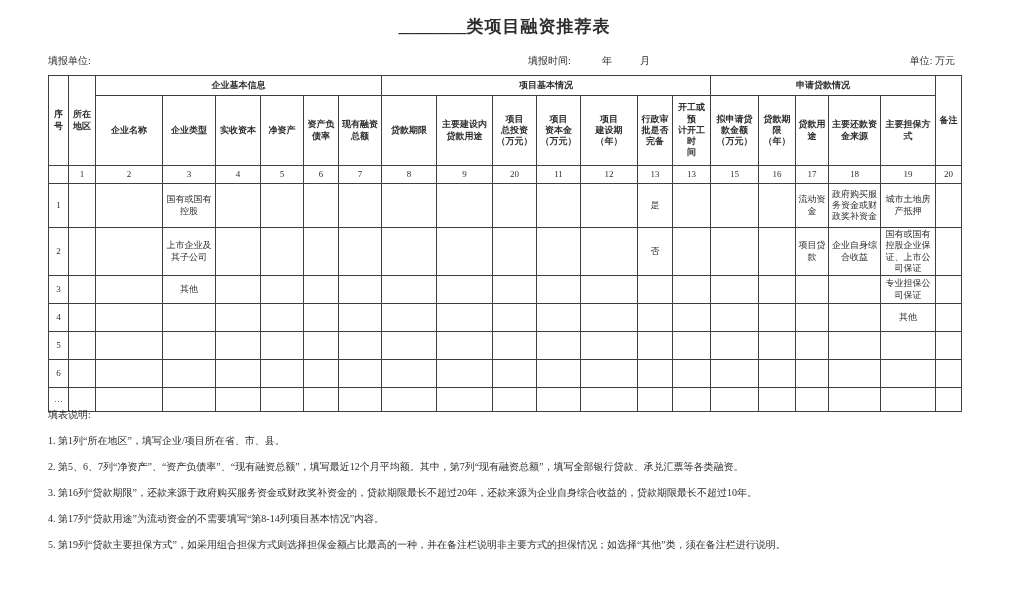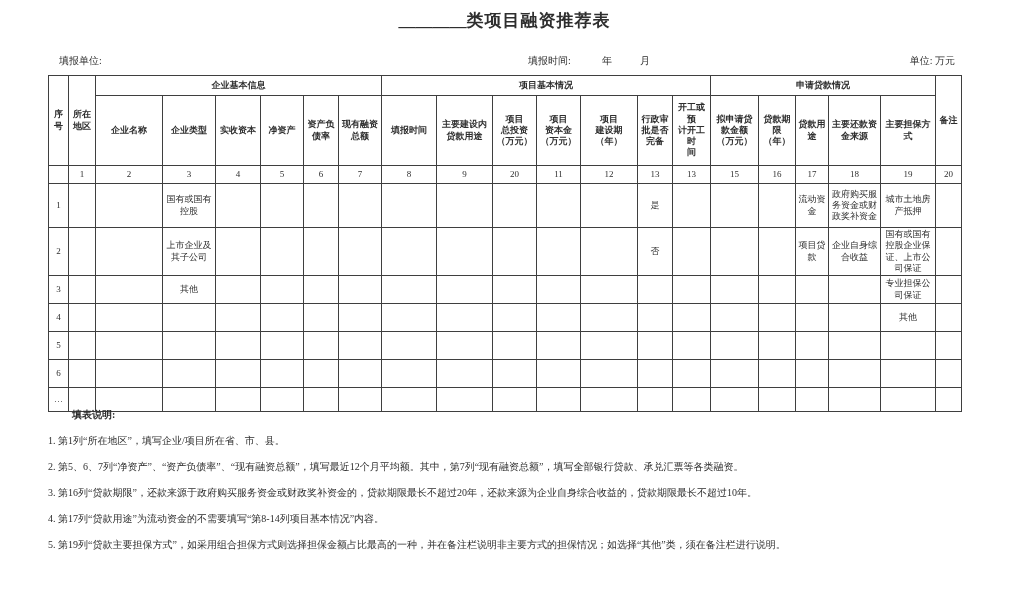--- a/index.html
+++ b/index.html
@@ -5,28 +5,28 @@
   * { margin:0; padding:0; box-sizing:border-box; }
   html,body { background:#ffffff; }
   body {
     width:1009px; height:589px; overflow:hidden; position:relative;
     font-family:"Liberation Serif","DejaVu Serif",serif;
     color:#2e2e2e;
   }
   .page { position:absolute; inset:0; }
 
   
-  .title { position:absolute; top:9px; left:0; width:100%; text-align:center;
+  .title { position:absolute; top:15px; left:0; width:100%; text-align:center;
            font-size:17px; font-weight:bold; letter-spacing:1px; }
   .title .blank { letter-spacing:0; font-weight:bold; }
 
   
   .meta { position:absolute; top:54px; left:0; width:100%; height:16px; font-size:10px; }
   .meta span { position:absolute; white-space:nowrap; }
-  .m-unit   { left:59px; }
+  .m-unit   { left:48px; }
   .m-time   { left:528px;text-align:center; }
   .m-year   { left:602px; }
   .m-month  { left:640px; }
   .m-wan    { right:54px; }
 
   
   table.fin {
     position:absolute; left:48px; top:75px; width:913px;
     border-collapse:collapse; table-layout:fixed;
     font-size:9px; line-height:1.25;
@@ -43,21 +43,21 @@
   tbody tr:nth-child(1){ height:44px; }
   tbody tr:nth-child(2){ height:34px; }
   tbody tr:nth-child(3){ height:28px; }
   tbody tr:nth-child(4){ height:28px; }
   tbody tr:nth-child(5){ height:28px; }
   tbody tr:nth-child(6){ height:28px; }
   tbody tr:nth-child(7){ height:24px; }
 
   
   .notes { position:absolute; left:48px; top:408px; width:915px; font-size:10px; }
-  .notes .heading { font-weight:bold; margin-bottom:12px;margin-left:24px; }
+  .notes .heading { font-weight:normal; margin-bottom:12px; }
   .notes .item { margin-bottom:12px; white-space:nowrap; }
 </style>
 </head>
 <body>
 
 <div class="page">
 
   <div class="title">
     <span class="blank">________</span><span>类项目融资推荐表</span>
   </div>
@@ -106,21 +106,21 @@
       </tr>
       <tr class="sub-row">
         <th>企业名称</th>
         <th>企业类型</th>
         <th>实收资本</th>
         <th>净资产</th>
         <th>资产负
 债率</th>
         <th>现有融资
 总额</th>
-        <th>填报时间</th>
+        <th>贷款期限</th>
         <th>主要建设内
 贷款用途</th>
         <th>项目
 总投资
 （万元）</th>
         <th>项目
 资本金
 （万元）</th>
         <th>项目
 建设期

